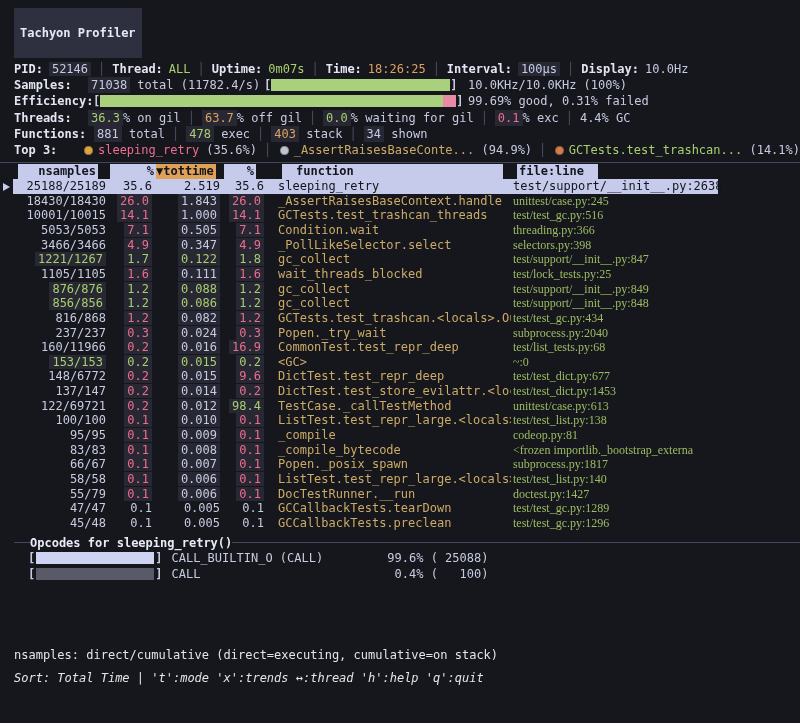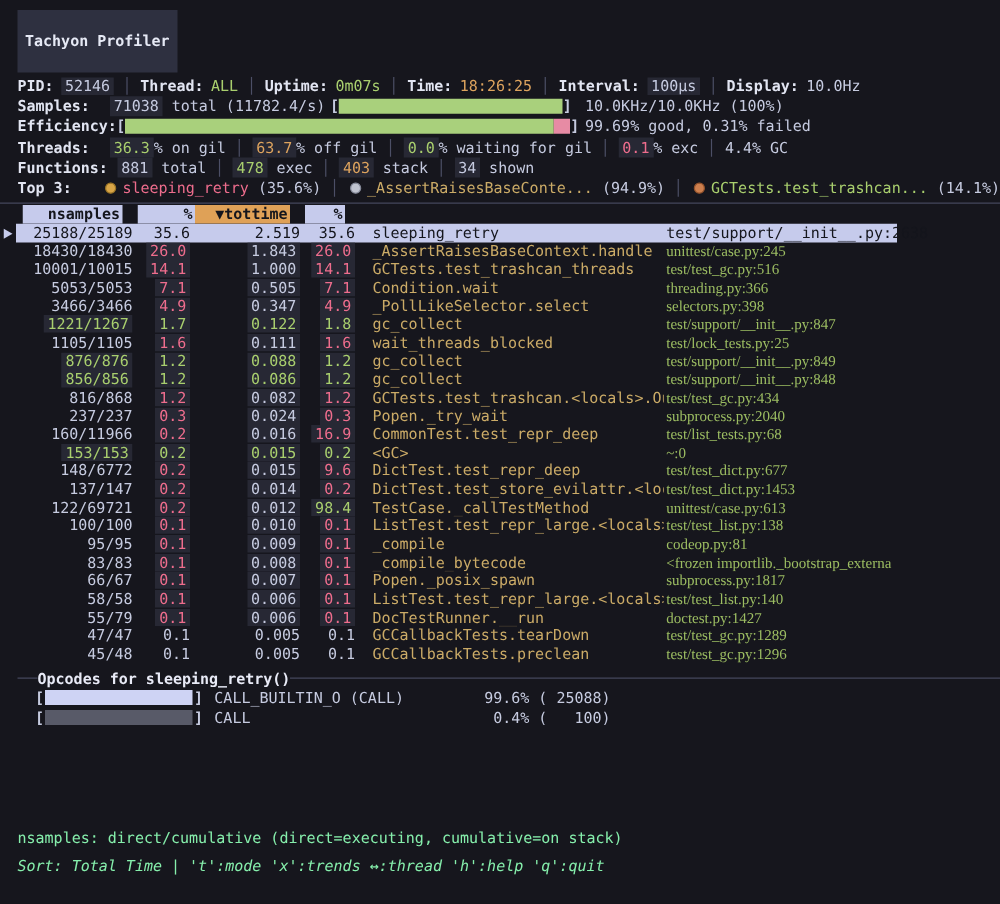--- a/index.html
+++ b/index.html
@@ -47,37 +47,37 @@
   .hchip{flex:1;background:var(--sel);color:var(--dark);font-weight:700;line-height:15px;}
   .hchip.num{text-align:right;padding-right:2px;}
   .hchip.sort{background:#dfa157;}
   .gapr{margin-right:12px;}
   .hfile{flex:none;padding:0 14px 0 2px;}
   .trow{display:flex;height:14.65px;line-height:14.5px;padding-left:14px;white-space:pre;}
   .trow.sel{background:linear-gradient(90deg,transparent 0 13px,var(--sel) 13px 718px,transparent 718px);}
   .cell{display:block;overflow:hidden;}
   .c-ns{width:92px;text-align:right;}
   .c-p1{width:46px;text-align:right;}
-  .c-tot{width:88px;text-align:right;}
+  .c-tot{width:68px;text-align:right;}
   .c-p2{width:44px;text-align:right;}
   .c-fn{width:247px;padding-left:14px;white-space:nowrap;}
   .c-file{flex:1;padding-left:2px;white-space:nowrap;}
   
   .ophead{display:flex;align-items:center;margin-top:5px;height:14px;}
   .opline{border-top:1px solid var(--line);height:0;}
   .opline.left{width:16px;margin-left:14px;}
   .opline.right{flex:1;margin-right:0;}
   .optitle{color:#e8eaf6;font-weight:700;margin:0 0;}
   .oprow{display:flex;align-items:center;height:16px;padding-left:28px;}
   .opbar{width:118px;height:12px;margin:0 1px;}
   .fill1{background:var(--bar1);} .fill2{background:var(--bar2);}
   .oplabel{width:206px;padding-left:9px;white-space:pre;}
   .opstats{width:120px;text-align:right;white-space:pre;}
   
-  #footer{position:absolute;left:14px;top:663px;color:#86efac;}
+  #footer{position:absolute;left:14px;top:648px;color:#e5e5e5;}
   #footer div{white-space:pre;}
   #footer .f2{margin-top:9px;font-style:italic;}
 </style>
 </head>
 <body>
 
 
 
 <div id="title">Tachyon Profiler</div>
 
@@ -174,20 +174,26 @@
         <span class="hchip num gapr">nsamples</span>
       </span>
     <span class="cell c-p1">
         <span class="hchip num">%</span>
       </span>
     <span class="cell c-tot">
         <span class="hchip num sort gapr">▼tottime</span>
       </span>
     <span class="cell c-p2">
         <span class="hchip num gapr">%</span>
+      </span>
+    <span class="cell c-fn">
+        <span class="hchip gapr" style="padding-left:14px">function</span>
+      </span>
+    <span class="cell c-file" style="display:flex">
+        <span class="hchip hfile">file:line</span>
       </span>
   </div>
   <div id="tbody">
       <div class="trow sel"><span class="cell c-ns"><span class="dk">25188/25189</span></span><span class="cell c-p1"><span class="dk">35.6</span></span><span class="cell c-tot"><span class="dk">2.519</span></span><span class="cell c-p2"><span class="dk">35.6</span></span><span class="cell c-fn"><span class="dk">sleeping_retry</span></span><span class="cell c-file"><span class="dk">test/support/__init__.py:2638</span></span></div>
       <div class="trow"><span class="cell c-ns"><span class="fg">18430/18430</span></span><span class="cell c-p1"><span class="red chip">26.0</span></span><span class="cell c-tot"><span class="fg chip">1.843</span></span><span class="cell c-p2"><span class="red chip">26.0</span></span><span class="cell c-fn"><span class="yellow">_AssertRaisesBaseContext.handle</span></span><span class="cell c-file"><span class="filegreen">unittest/case.py:245</span></span></div>
       <div class="trow"><span class="cell c-ns"><span class="fg">10001/10015</span></span><span class="cell c-p1"><span class="red chip">14.1</span></span><span class="cell c-tot"><span class="fg chip">1.000</span></span><span class="cell c-p2"><span class="red chip">14.1</span></span><span class="cell c-fn"><span class="yellow">GCTests.test_trashcan_threads</span></span><span class="cell c-file"><span class="filegreen">test/test_gc.py:516</span></span></div>
       <div class="trow"><span class="cell c-ns"><span class="fg">5053/5053</span></span><span class="cell c-p1"><span class="red chip">7.1</span></span><span class="cell c-tot"><span class="fg chip">0.505</span></span><span class="cell c-p2"><span class="red chip">7.1</span></span><span class="cell c-fn"><span class="yellow">Condition.wait</span></span><span class="cell c-file"><span class="filegreen">threading.py:366</span></span></div>
       <div class="trow"><span class="cell c-ns"><span class="fg">3466/3466</span></span><span class="cell c-p1"><span class="red chip">4.9</span></span><span class="cell c-tot"><span class="fg chip">0.347</span></span><span class="cell c-p2"><span class="red chip">4.9</span></span><span class="cell c-fn"><span class="yellow">_PollLikeSelector.select</span></span><span class="cell c-file"><span class="filegreen">selectors.py:398</span></span></div>
       <div class="trow"><span class="cell c-ns"><span class="green chip">1221/1267</span></span><span class="cell c-p1"><span class="green chip">1.7</span></span><span class="cell c-tot"><span class="green chip">0.122</span></span><span class="cell c-p2"><span class="green chip">1.8</span></span><span class="cell c-fn"><span class="yellow">gc_collect</span></span><span class="cell c-file"><span class="filegreen">test/support/__init__.py:847</span></span></div>
       <div class="trow"><span class="cell c-ns"><span class="fg">1105/1105</span></span><span class="cell c-p1"><span class="red chip">1.6</span></span><span class="cell c-tot"><span class="fg chip">0.111</span></span><span class="cell c-p2"><span class="red chip">1.6</span></span><span class="cell c-fn"><span class="yellow">wait_threads_blocked</span></span><span class="cell c-file"><span class="filegreen">test/lock_tests.py:25</span></span></div>

